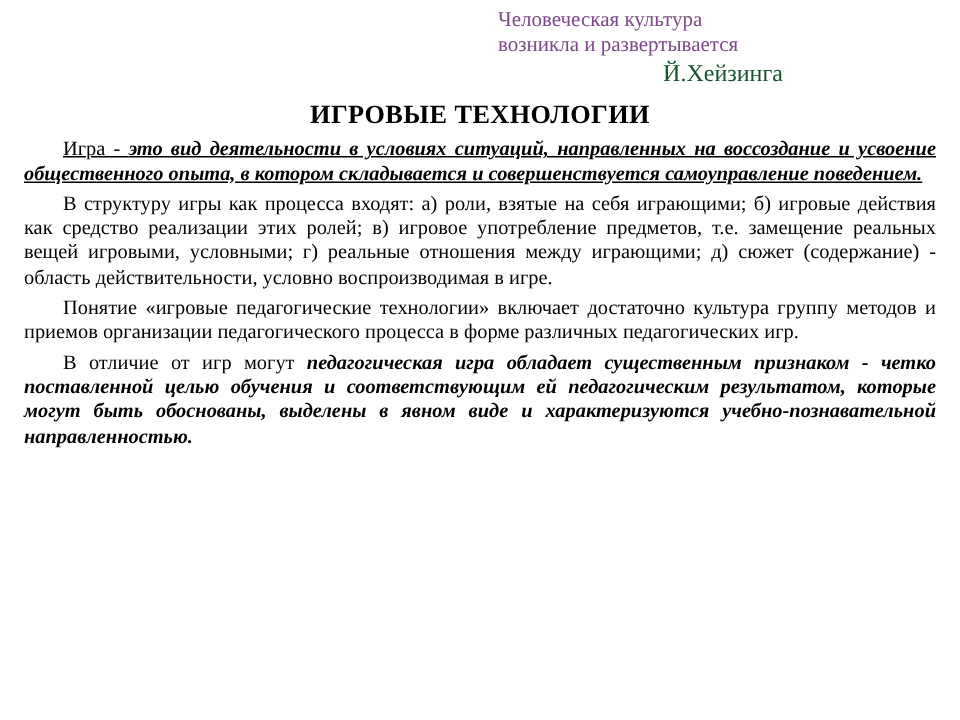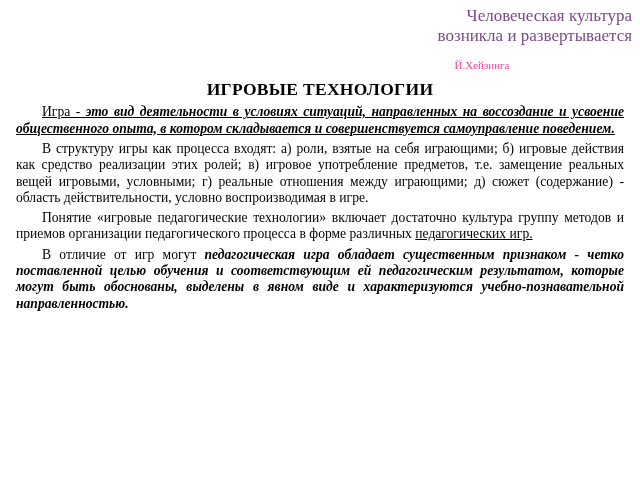--- a/index.html
+++ b/index.html
@@ -17,35 +17,35 @@
   .slide {
     position: relative;
     width: 640px;
     height: 480px;
     box-sizing: border-box;
     padding: 6px 14px 0 14px;
   }
   .epigraph {
     width: 300px;
     margin-left: 318px;
-    text-align: right;
+    text-align: left;
     font-family: "Liberation Serif", serif;
-    font-size: 17px;
+    font-size: 14px;
     line-height: 1.18;
     color: #7b4a86;
     font-weight: 400;
   }
   .epigraph-author {
     width: 300px;
     margin-left: 318px;
     text-align: center;
-    font-size: 11px;
-    color: #ec4899;
+    font-size: 16px;
+    color: #14532d;
     line-height: 1.2;
-    margin-top: 13px;
+    margin-top: 1px;
   }
   .title {
     text-align: center;
     font-weight: bold;
     font-size: 17.5px;
     letter-spacing: 0.3px;
     margin-top: 7px;
     margin-bottom: 4px;
     color: #000;
   }
@@ -57,21 +57,20 @@
     text-align: justify;
     font-size: 13.6px;
     line-height: 1.2;
     text-indent: 0;
   }
   .bi {
     font-weight: bold;
     font-style: italic;
   }
   .underline {
-    text-decoration: underline;
     margin-top: 32px;
   }
   .p1 {
     font-size: 13.6px;
     text-decoration: underline;
   }
   .p1 .lead {
     font-weight: normal;
     font-style: normal;
   }

